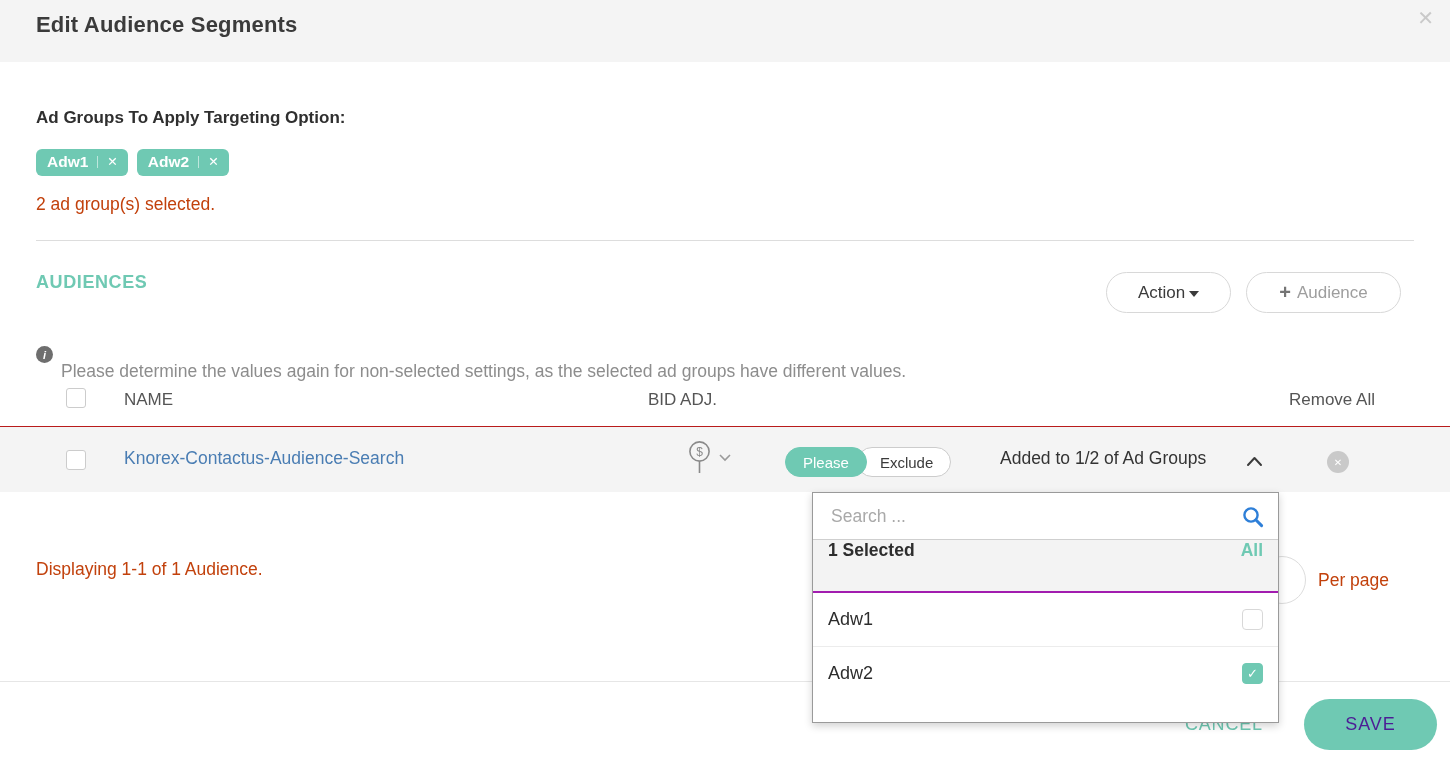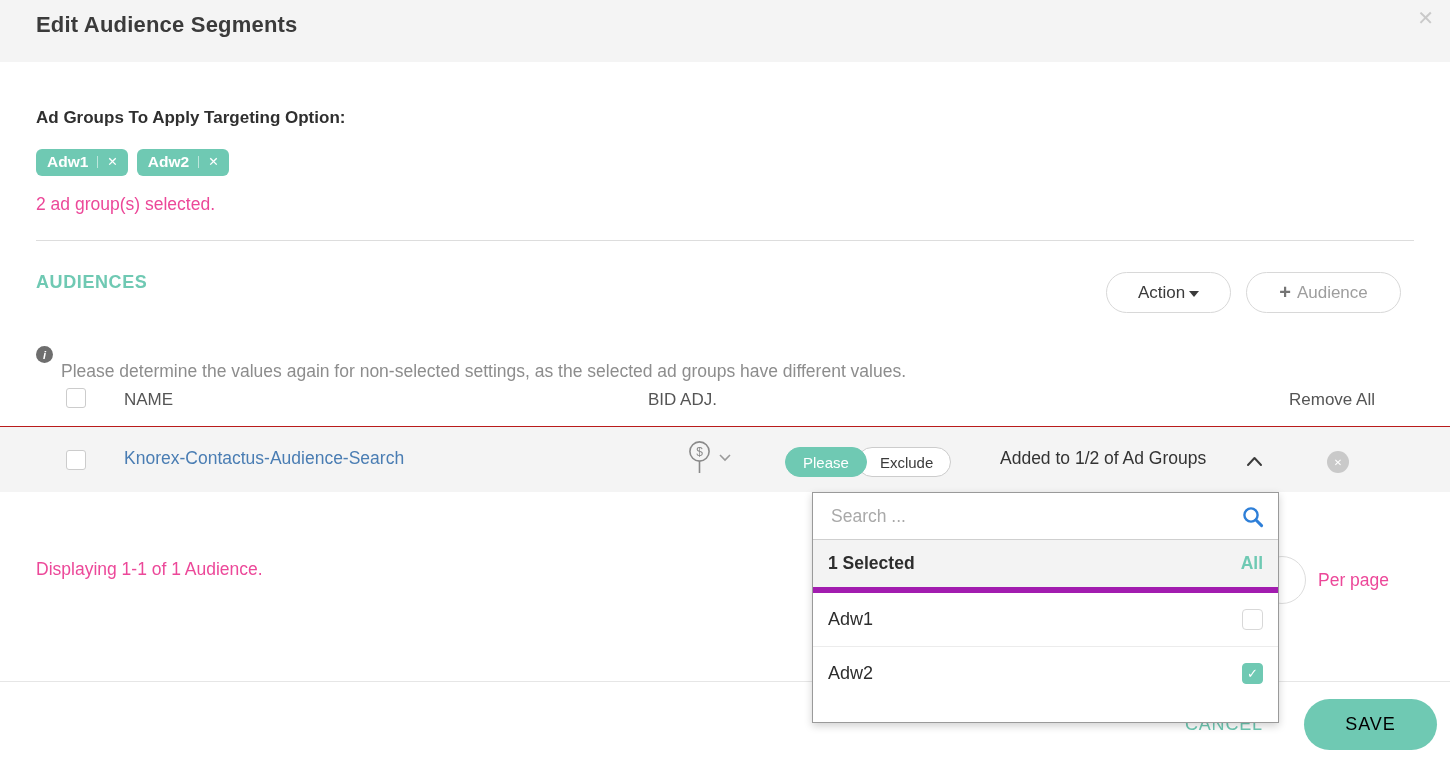--- a/index.html
+++ b/index.html
@@ -10,21 +10,21 @@
   
   .modal-header { position:absolute; left:0; top:0; width:1450px; height:62px; background:#f4f4f4; }
   .modal-header h1 { position:absolute; left:36px; top:12px; font-size:22px; font-weight:bold; color:#3b3b3b; letter-spacing:.2px; }
   .close { position:absolute; right:8px; top:2px; font-size:20px; color:#c9c9c9; padding:4px 8px; cursor:pointer; }
 
   
   .section-label { position:absolute; left:36px; top:108px; font-size:17px; font-weight:bold; color:#2f2f2f; }
   .chips { position:absolute; left:36px; top:149px; display:flex; gap:9px; }
   .chip { display:inline-flex; align-items:center; background:#6fc9b3; color:#fff; border-radius:6px; padding:4px 10px 5px 11px; font-size:15.5px; font-weight:600; }
   .chip-x { margin-left:9px; padding-left:9px; border-left:1px solid rgba(255,255,255,.55); font-size:12.5px; font-weight:bold; cursor:pointer; line-height:1; }
-  .muted { color:#ec4899; font-size:17.5px; }
+  .muted { color:#c2410c; font-size:17.5px; }
   .sel-count { position:absolute; left:36px; top:194px; }
   .divider { position:absolute; left:36px; top:240px; width:1378px; border-top:1px solid #dddddd; }
 
   
   .aud-heading { position:absolute; left:36px; top:272px; font-size:18px; font-weight:bold; color:#6fc9b3; letter-spacing:.6px; }
   .pill-btn { position:absolute; top:272px; height:41px; background:#fff; border:1px solid #d8d8d8; border-radius:21px; display:flex; align-items:center; justify-content:center; font-size:17px; cursor:pointer; }
   .action-btn { left:1106px; width:125px; color:#3b3b3b; gap:4px; }
   .caret-down { width:0; height:0; border-left:5px solid transparent; border-right:5px solid transparent; border-top:6px solid #3b3b3b; margin-top:2px; }
   .add-aud-btn { left:1246px; width:155px; color:#9e9e9e; gap:6px; }
   .plus-glyph { color:#757575; font-size:20px; font-weight:bold; line-height:1; margin-top:-2px; }
@@ -57,29 +57,29 @@
   .remove-btn { position:absolute; left:1327px; top:451px; width:22px; height:22px; border-radius:50%; background:#c9c9c9; color:#fff; font-size:10px; font-weight:bold; display:flex; align-items:center; justify-content:center; cursor:pointer; z-index:3; }
 
   
   .display-summary { position:absolute; left:36px; top:559px; }
   .per-page-circle { position:absolute; left:1258px; top:556px; width:48px; height:48px; border-radius:50%; border:1px solid #dddddd; background:#fff; z-index:4; cursor:pointer; }
   .per-page-label { position:absolute; left:1318px; top:570px; }
 
   
   .footer-divider { position:absolute; left:0; top:681px; width:1450px; border-top:1px solid #e6e6e6; z-index:2; }
   .cancel-btn { position:absolute; left:1185px; top:714px; font-size:18px; font-weight:500; color:#6fc9b3; letter-spacing:.8px; cursor:pointer; z-index:3; background:none; border:none; font-family:inherit; }
-  .save-btn { position:absolute; left:1304px; top:699px; width:133px; height:51px; border:none; border-radius:26px; background:#6fc9b3; color:#000000; font-size:18px; letter-spacing:1px; font-family:inherit; cursor:pointer; z-index:3; }
+  .save-btn { position:absolute; left:1304px; top:699px; width:133px; height:51px; border:none; border-radius:26px; background:#6fc9b3; color:#4c1d95; font-size:18px; letter-spacing:1px; font-family:inherit; cursor:pointer; z-index:3; }
 
   
   .dropdown { position:absolute; left:812px; top:492px; width:467px; height:231px; background:#fff; border:1px solid #9a9a9a; box-shadow:0 3px 8px rgba(0,0,0,.18); z-index:20; }
   .dd-search { position:relative; height:47px; border-bottom:1px solid #cfcfcf; }
   .dd-search input { width:100%; height:100%; border:none; outline:none; padding:0 46px 0 18px; font-size:17.5px; font-family:inherit; color:#444; }
   .dd-search input::placeholder { color:#a9a9a9; }
   .dd-search .mag { position:absolute; right:14px; top:13px; }
-  .dd-selected-row { height:53px; background:#f3f3f3; display:flex; align-items:center; justify-content:space-between; padding:0 15px; border-bottom:6px solid #a21caf;gap:32px; }
+  .dd-selected-row { height:53px; background:#f3f3f3; display:flex; align-items:flex-start; justify-content:space-between; padding:0 15px; border-bottom:2px solid #a21caf;gap:32px; }
   .dd-selected-count { font-size:17.5px; font-weight:bold; color:#2d2d2d; }
   .dd-all { font-size:17.5px; font-weight:bold; color:#6fc9b3; cursor:pointer; }
   .dd-option { height:53px; display:flex; align-items:center; justify-content:space-between; padding:0 15px; cursor:pointer; }
   .dd-option + .dd-option { border-top:1px solid #ececec; }
   .dd-option .label { font-size:18px; color:#2d2d2d; }
   .dd-cb { width:21px; height:21px; border:1.5px solid #d8d8d8; border-radius:4px; background:#fff; display:flex; align-items:center; justify-content:center; color:transparent; font-size:13px; cursor:pointer; }
   .dd-cb.checked { background:#6fc9b3; border-color:#6fc9b3; color:#fff; }
 </style>
 </head>
 <body>

